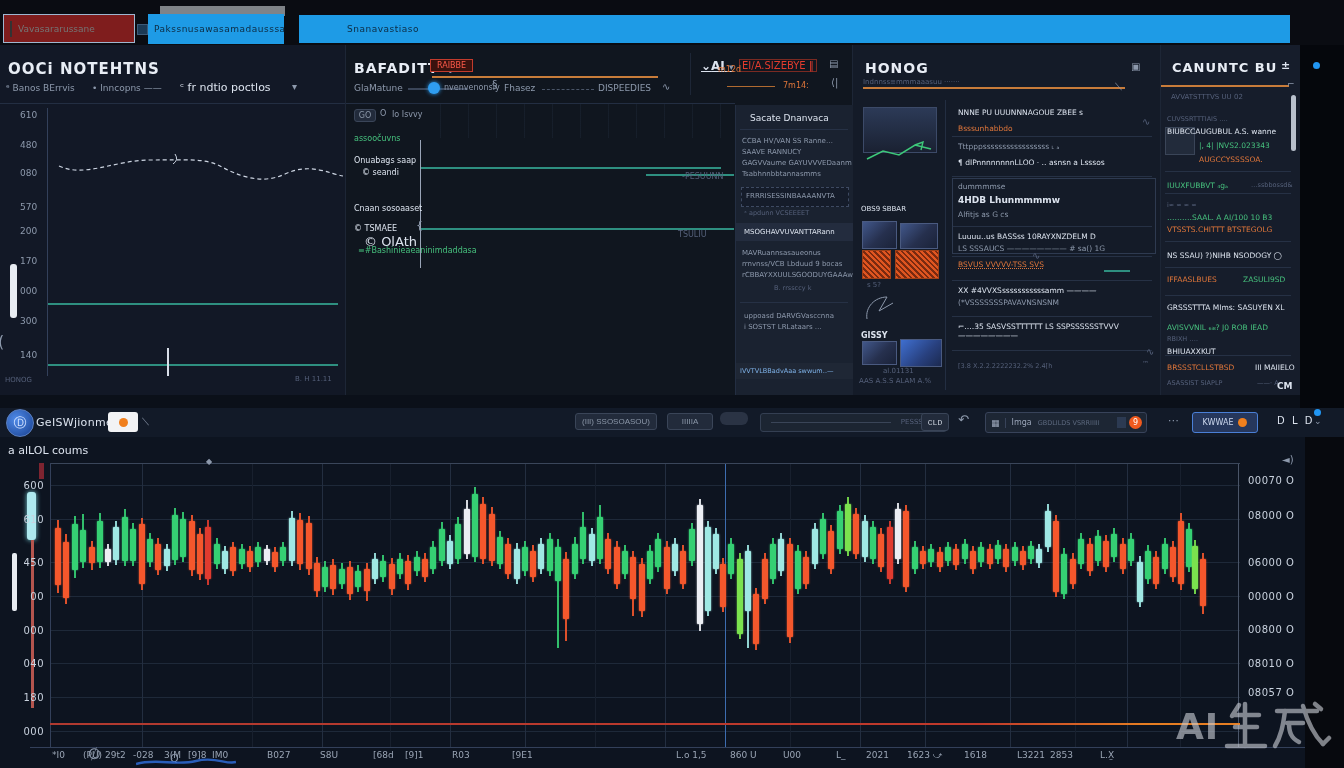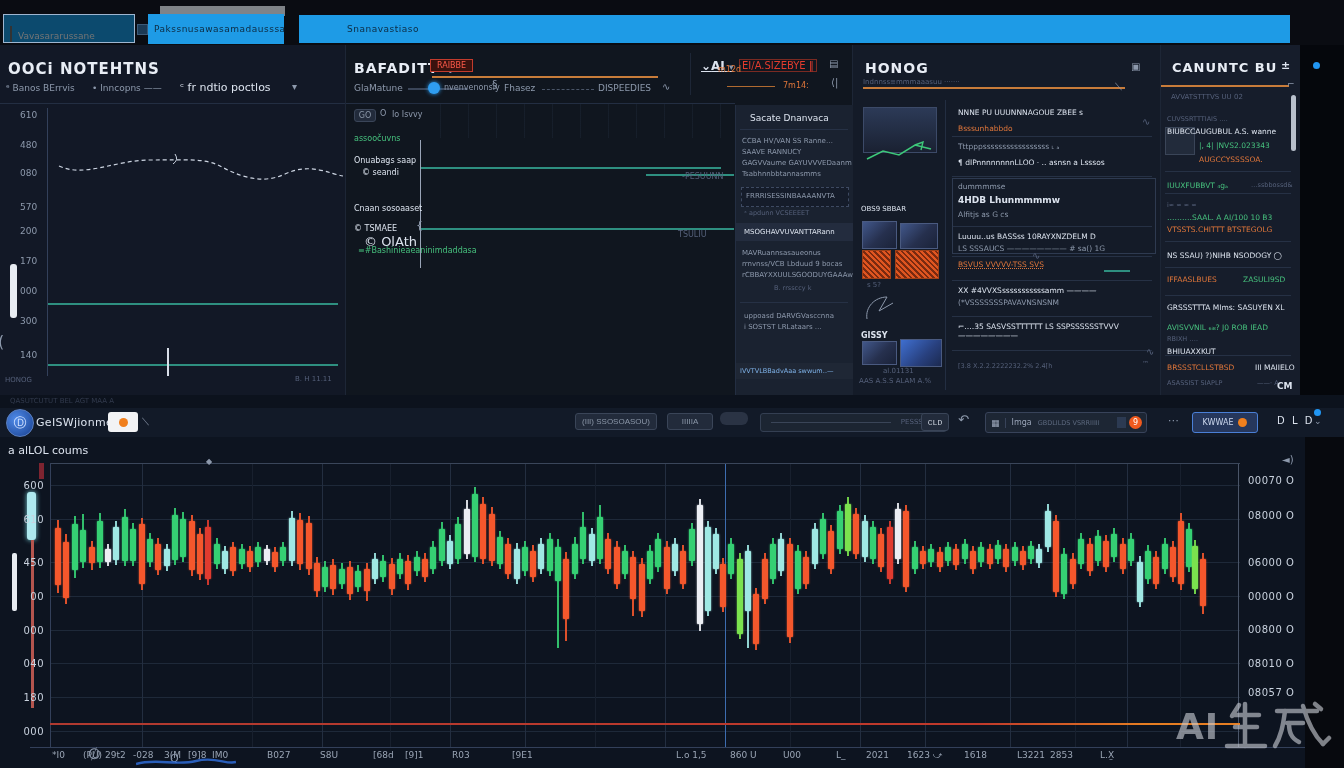--- a/index.html
+++ b/index.html
@@ -26,21 +26,21 @@
   .scroll{background:#e8ecf2;border-radius:3px;}
   input{outline:none;}
 </style>
 </head>
 <body>
 
 <div id="app">
 
   <div class="abs" style="left:0;top:0;width:1344px;height:45px;background:#0a0c12;">
     <div class="abs" style="left:160px;top:6px;width:125px;height:10px;background:#7f8388;"></div>
-    <div class="abs" style="left:3px;top:14px;width:130px;height:27px;background:#0c4a6e;border:1px solid #9fb6d0;display:flex;align-items:flex-end;">
+    <div class="abs" style="left:3px;top:14px;width:130px;height:27px;background:#7f1d1d;border:1px solid #9fb6d0;display:flex;align-items:center;">
       <span style="width:2px;height:16px;background:#333;margin:0 4px 0 6px;"></span>
       <input style="border: none; background: transparent; font-size: 9px; color: rgb(138, 147, 165); width: 105px; font-family: &quot;DejaVu Sans&quot;, sans-serif;" placeholder="Vavasararussane">
     </div>
     <div class="abs" style="left:137px;top:24px;width:9px;height:9px;background:#1c3a55;border:1px solid #3c5a78;"></div>
     <button class="bluebtn abs" style="left:148px;top:14px;width:136px;height:30px;">Pakssnusawasamadausssa</button>
     <button class="bluebtn abs" style="left:299px;top:15px;width:991px;height:28px;text-align:left;padding-left:48px;">Snanavastiaso</button>
   </div>
 
   <div class="panel" id="panelA" style="left:0;width:345px;background:#121826;">
     <div class="ptitle abs" style="left:8px;top:15px;font-size:15px;">OOCi NOTEHTNS</div>
@@ -240,23 +240,20 @@
         <span class="abs tDim" style="left: 2px; top: 274px; font-size: 6.5px;">ASASSIST SIAPLP</span>
         <span class="abs tDim" style="left: 92px; top: 274px; font-size: 6.5px;">——· A</span>
       </div>
     <div class="scroll abs" style="left:130px;top:50px;width:5px;height:56px;background:#b8c0cc;"></div>
     <span class="abs tW" style="left:116px;top:336px;font-size:9px;font-weight:bold;">CM</span>
   </div>
 
   <div class="abs" style="left:1300px;top:45px;width:44px;height:723px;background:#05070c;"></div>
   <div class="abs" style="left:1313px;top:62px;width:7px;height:7px;border-radius:50%;background:#2196f3;"></div>
 
-  <div class="abs" style="left:0;top:395px;width:1344px;height:13px;background:#0c121d;">
-    <span class="abs tDim" style="left:10px;top:2px;font-size:7px;opacity:.5;">QASUTCUTUT BEL AGT MAA A</span>
-  </div>
 
   <div class="abs" style="left:0;top:408px;width:1344px;height:29px;background:#121a28;">
     <div class="abs" style="left:6px;top:1px;width:26px;height:26px;border-radius:50%;
          background:radial-gradient(circle at 35% 35%,#4f8ae8,#173f8f);border:1px solid #5a7fc0;color:#cfe0ff;font-size:13px;
          display:flex;align-items:center;justify-content:center;">Ⓓ</div>
     <span class="abs tW" style="left:36px;top:8px;font-size:11px;letter-spacing:.3px;">GeISWjionmens</span>
     <div class="abs" style="left:108px;top:4px;width:30px;height:20px;background:#f2f3f5;border-radius:3px;
          display:flex;align-items:center;justify-content:center;">
         <span style="width:9px;height:9px;border-radius:50%;background:#f07f1d;display:inline-block;"></span>
       </div>

